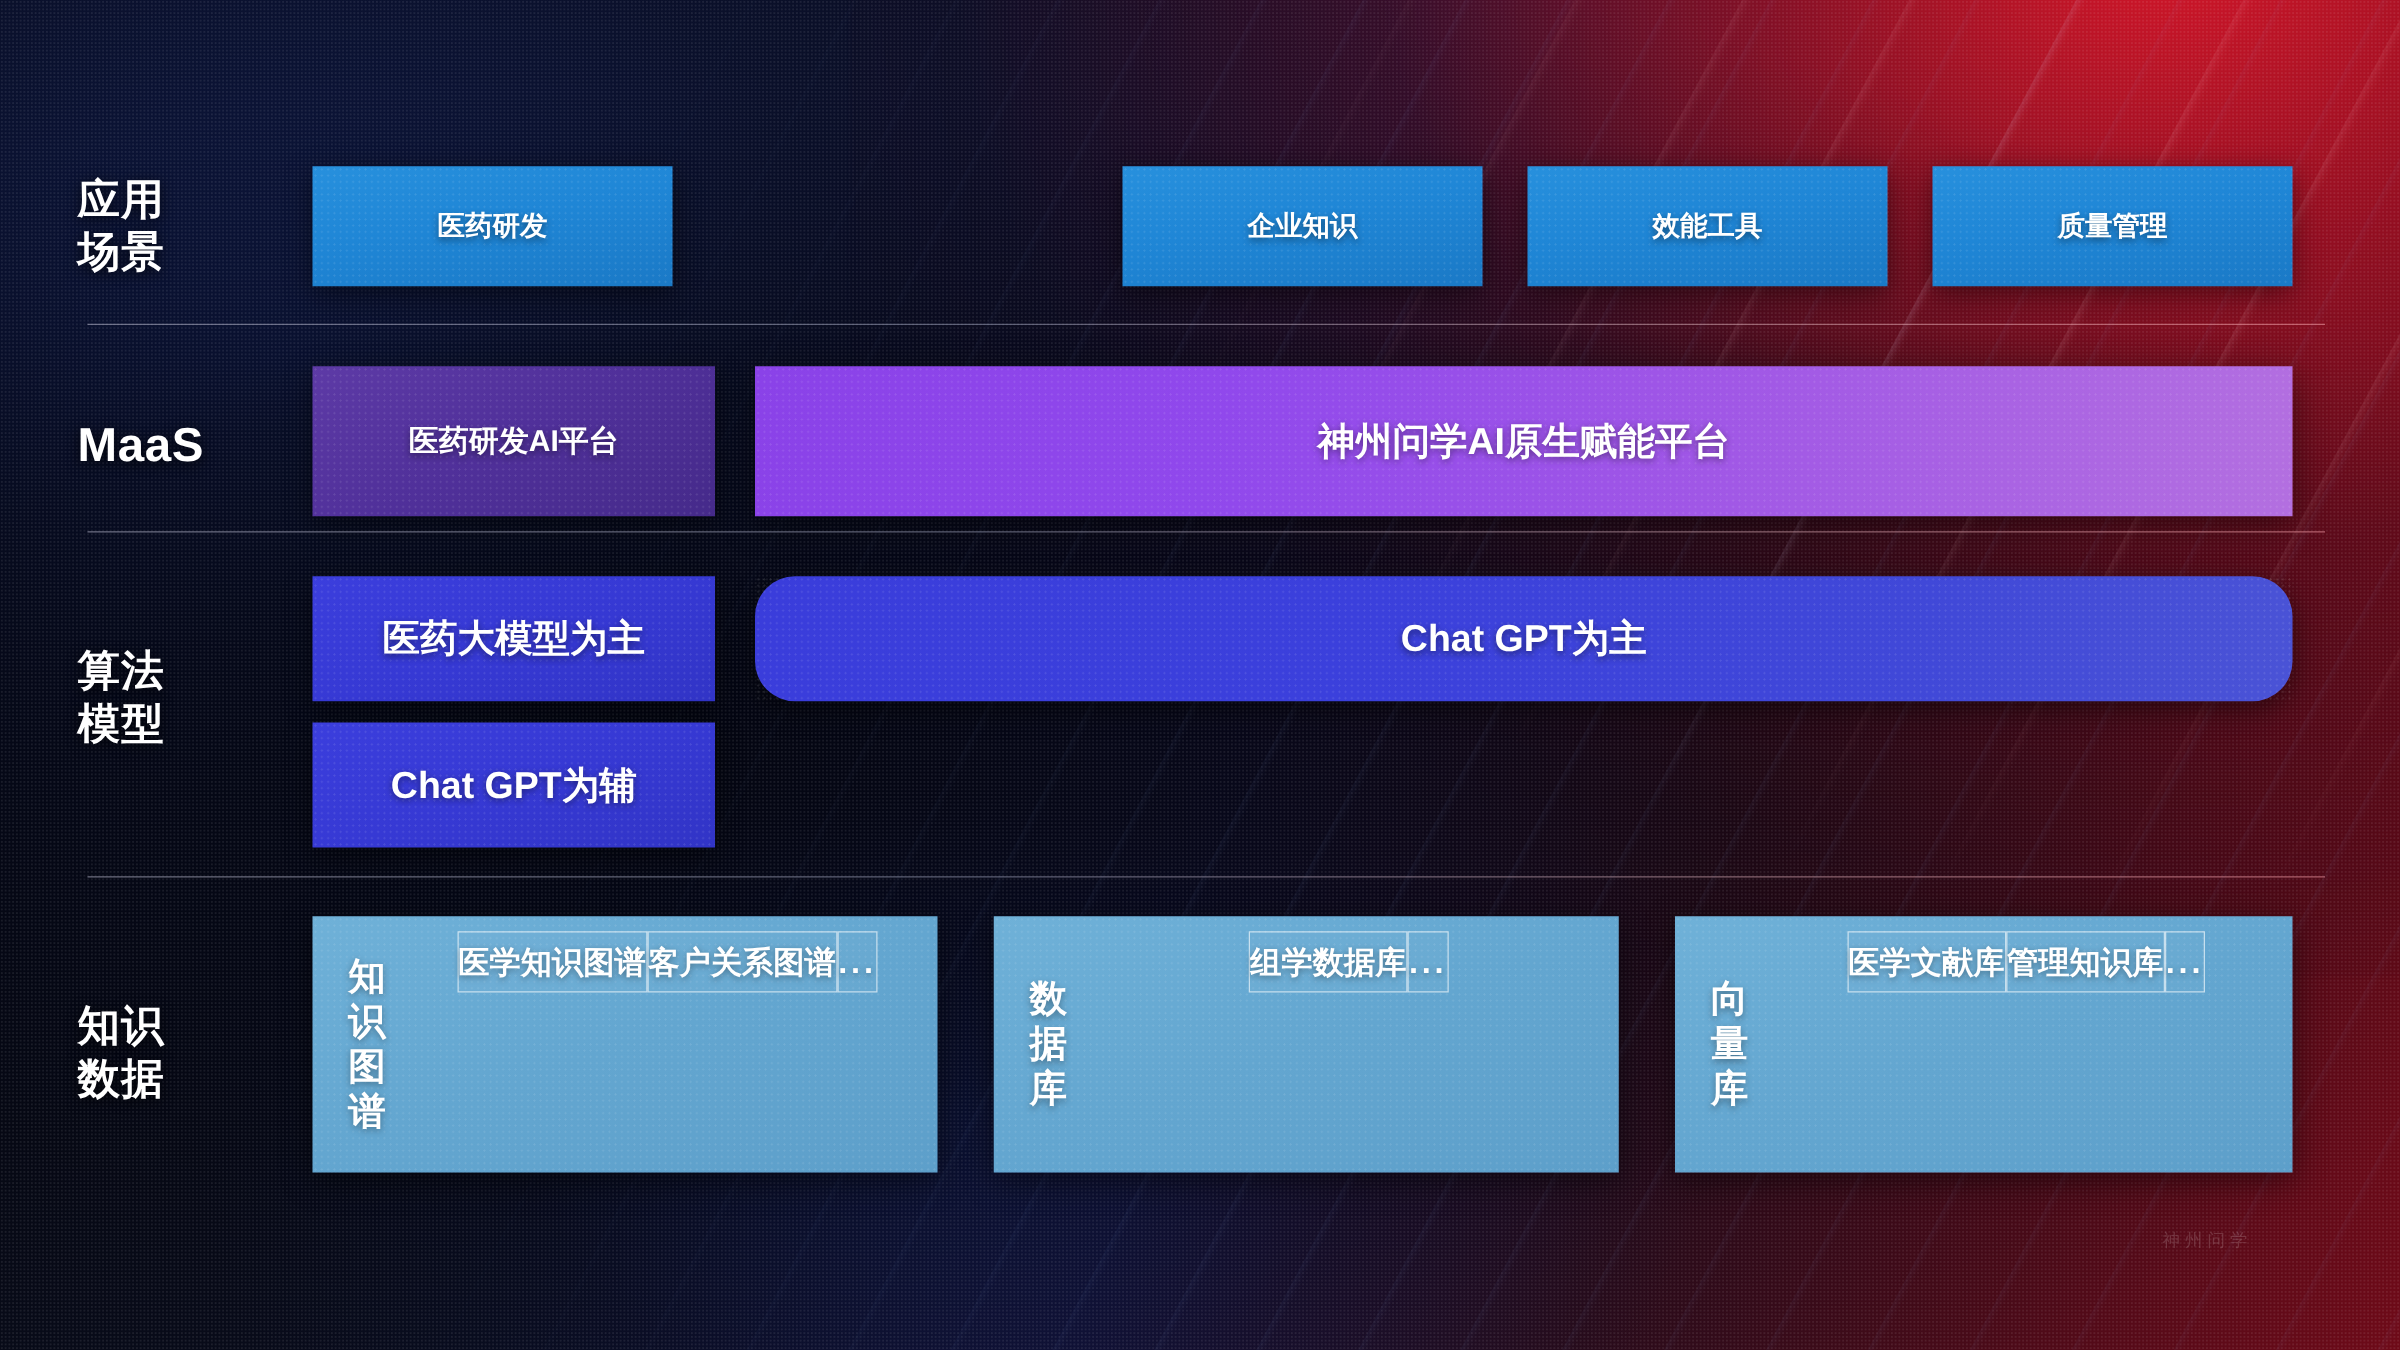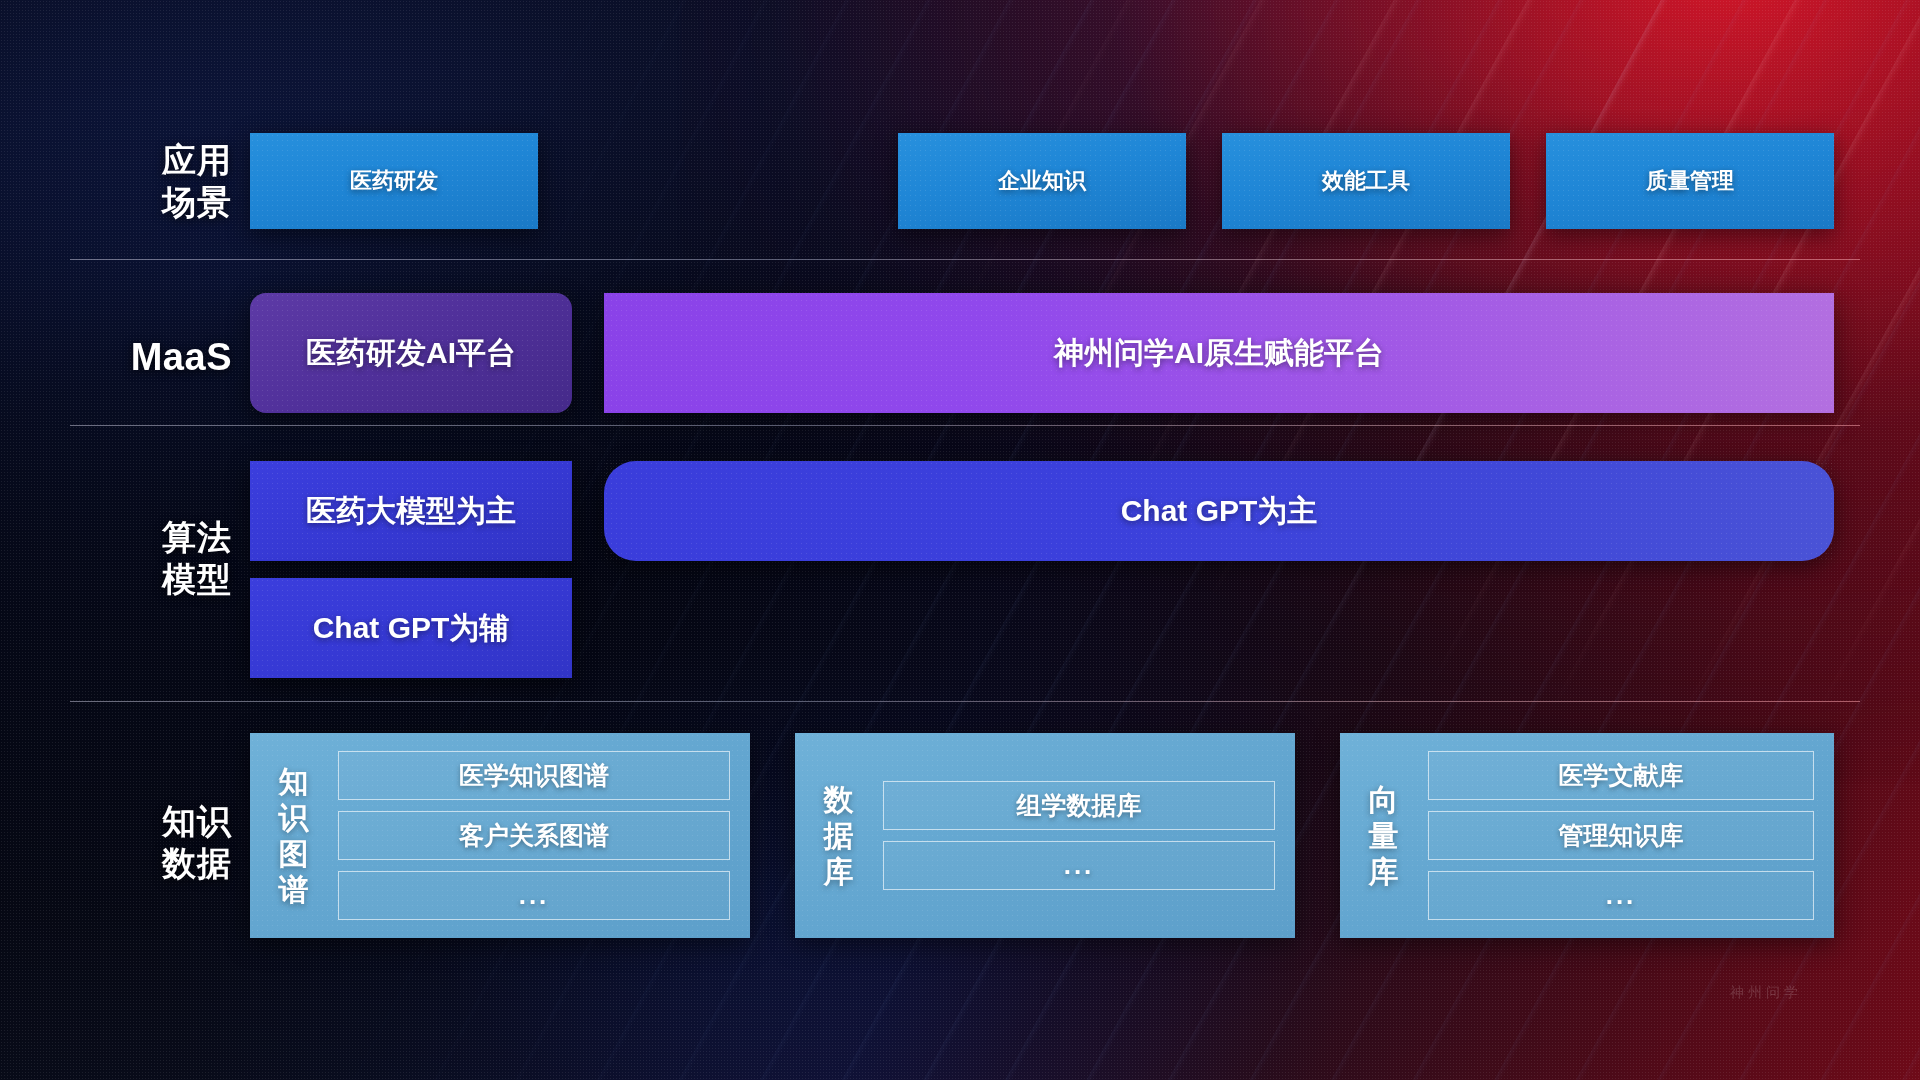--- a/index.html
+++ b/index.html
@@ -81,21 +81,21 @@
   
   .diagram {
     position: absolute;
     left: 0; top: 0;
     width: 1920px; height: 1080px;
   }
 
   .row-label {
     position: absolute;
     width: 170px;
-    text-align: right;
+    text-align: left;
     color: #ffffff;
     font-weight: 700;
     font-size: 34px;
     line-height: 42px;
     letter-spacing: 1px;
     text-shadow: 0 2px 10px rgba(0,0,0,0.75);
     white-space: pre-line;
   }
   .row-label.latin { font-size: 38px; letter-spacing: 0.5px; }
 
@@ -134,23 +134,22 @@
   .app-card {
     height: 96px;
     background: linear-gradient(170deg, #2790dd 0%, #1f86d6 45%, #1a79c6 100%);
     font-size: 22px;
     box-shadow: 0 6px 22px rgba(0,0,0,0.45);
   }
 
   .maas-left {
     height: 120px;
     background: linear-gradient(150deg, #5d3aa6 0%, #50309a 48%, #452a8a 100%);
-    font-size: 30px;
+    font-size: 24px;
     box-shadow: 0 6px 22px rgba(0,0,0,0.45);
-    border-radius: 16px;
   }
   .maas-right {
     height: 120px;
     background: linear-gradient(100deg, #8a42e8 0%, #9048ec 30%, #a057e6 62%, #b36fe0 100%);
     font-size: 30px;
     box-shadow: 0 6px 26px rgba(0,0,0,0.45);
   }
 
   .algo-card {
     height: 100px;
@@ -192,23 +191,22 @@
     font-weight: 700;
     font-size: 30px;
     line-height: 36px;
     letter-spacing: 1px;
     text-shadow: 0 2px 6px rgba(0,0,0,0.35);
   }
   .kpanel-items {
     position: relative; z-index: 2;
     flex: 1 1 auto;
     display: flex;
-    flex-direction: column;
+    flex-direction: row;
     justify-content: center;
-    gap: 11px;
     padding-left: 12px;
     padding-right: 8px;
   }
   .kitem {
     height: 49px;
     border: 1px solid rgba(255,255,255,0.62);
     display: flex;
     align-items: center;
     justify-content: center;
     color: #ffffff;

